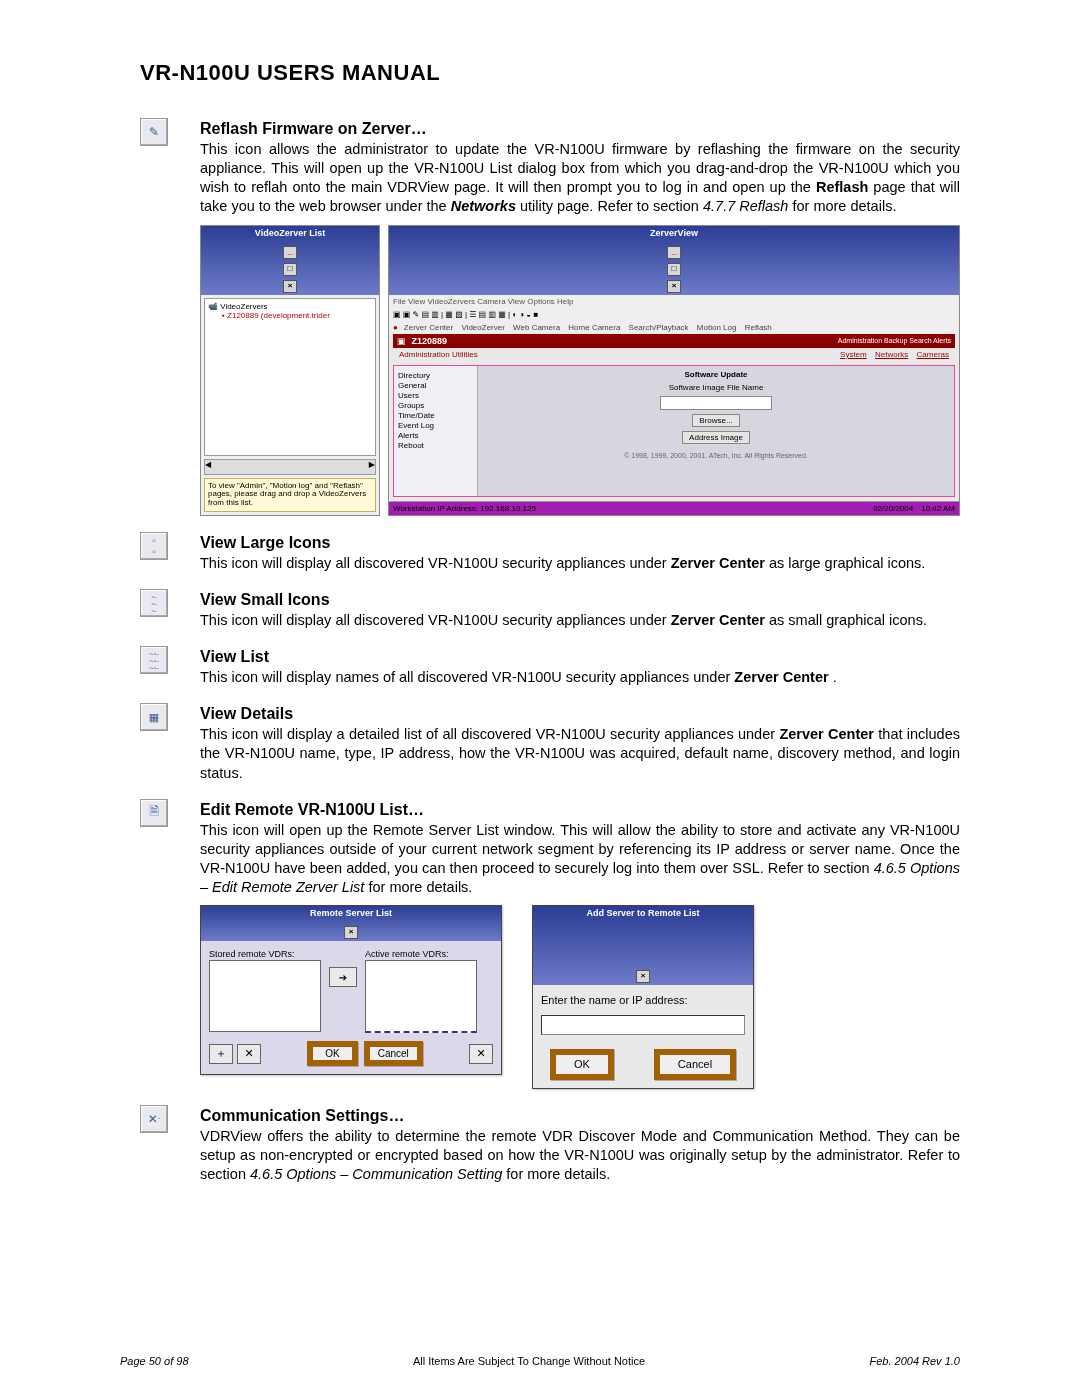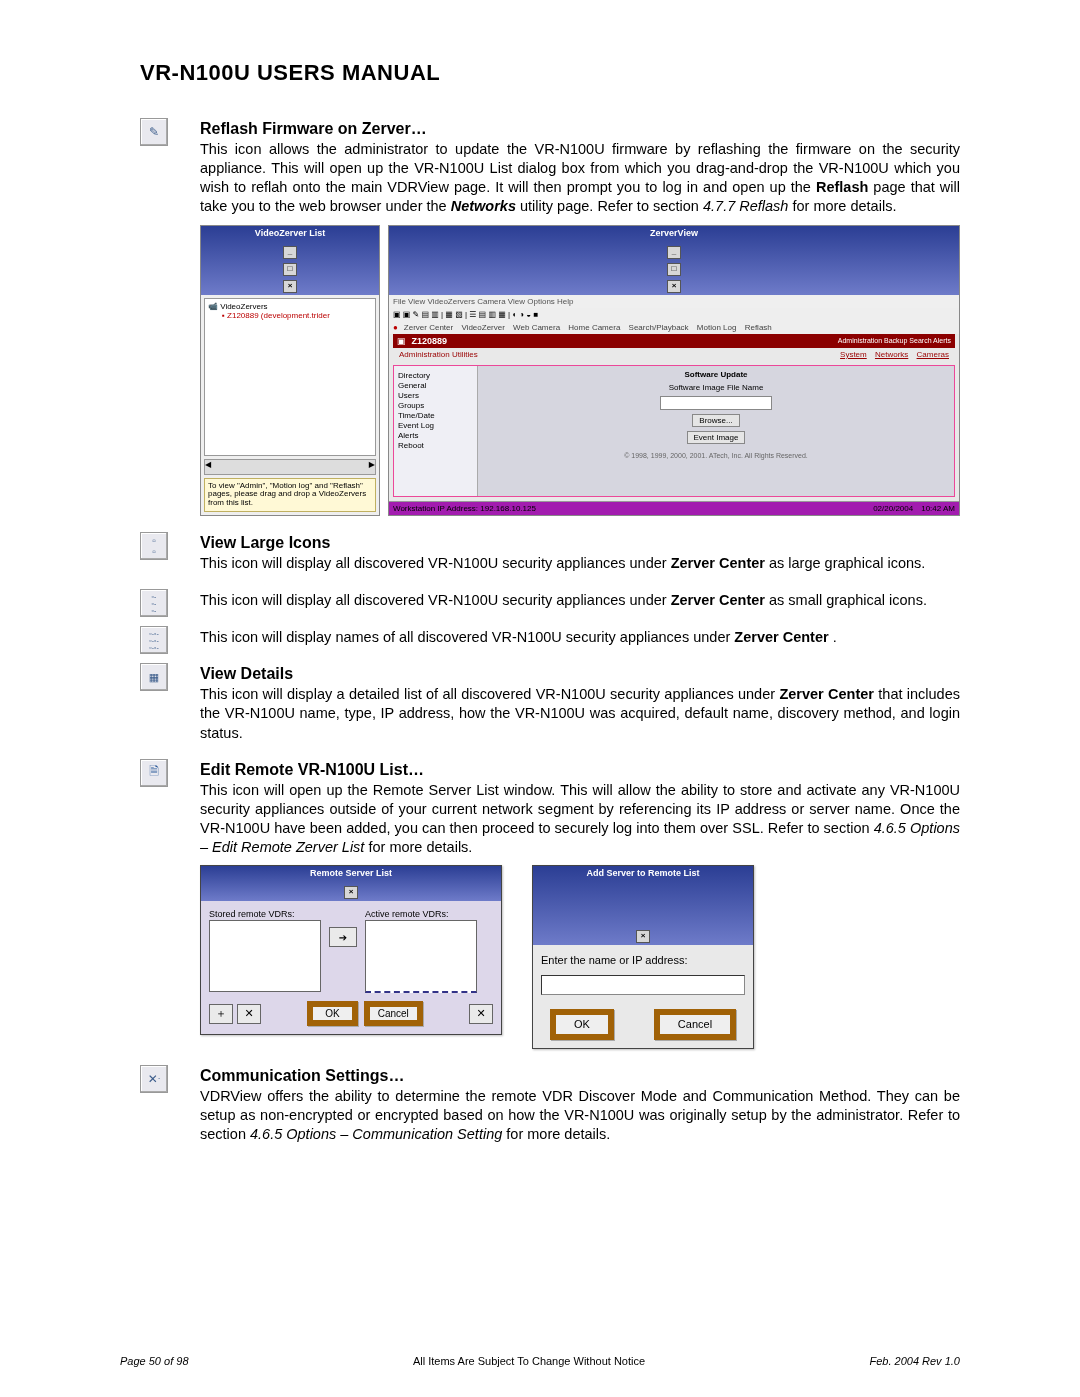--- a/index.html
+++ b/index.html
@@ -236,21 +236,21 @@
             <div>Reboot</div>
           </div>
           <div class="main">
             <div class="swtitle">Software Update</div>
             <div class="row">
               <span>Software Image File Name</span>
               <span class="txtinput"></span>
               <span class="btnsm">Browse...</span>
             </div>
             <div class="row">
-              <span class="btnsm">Event Image</span>
+              <span class="btnsm">Address Image</span>
             </div>
             <div class="copyright">© 1998, 1999, 2000, 2001. ATech, Inc. All Rights Reserved.</div>
           </div>
         </div>
         <div class="status">
           <span>Workstation IP Address: 192.168.10.125</span>
           <span class="sp"></span>
           <span>02/20/2004</span>
           <span>10:42 AM</span>
         </div>
@@ -263,29 +263,31 @@
     <h2>View Large Icons</h2>
     <p>
       <span>This icon will display all discovered VR-N100U security appliances under </span>
       <strong>Zerver Center</strong>
       <span> as large graphical icons.</span>
     </p>
   </div>
 
   <div class="section">
     <div class="icon" style="font-size:7px;line-height:7px;">▫-<br>▫-<br>▫-</div>
+    <h2>View Small Icons</h2>
     <p>
       <span>This icon will display all discovered VR-N100U security appliances under </span>
       <strong>Zerver Center</strong>
       <span> as small graphical icons.</span>
     </p>
   </div>
 
   <div class="section">
     <div class="icon" style="font-size:7px;line-height:7px;">▫-▫-<br>▫-▫-<br>▫-▫-</div>
+    <h2>View List</h2>
     <p>
       <span>This icon will display names of all discovered VR-N100U security appliances under </span>
       <strong>Zerver Center</strong>
       <span>.</span>
     </p>
   </div>
 
   <div class="section">
     <div class="icon" style="font-size:11px;">▦</div>
     <h2>View Details</h2>

